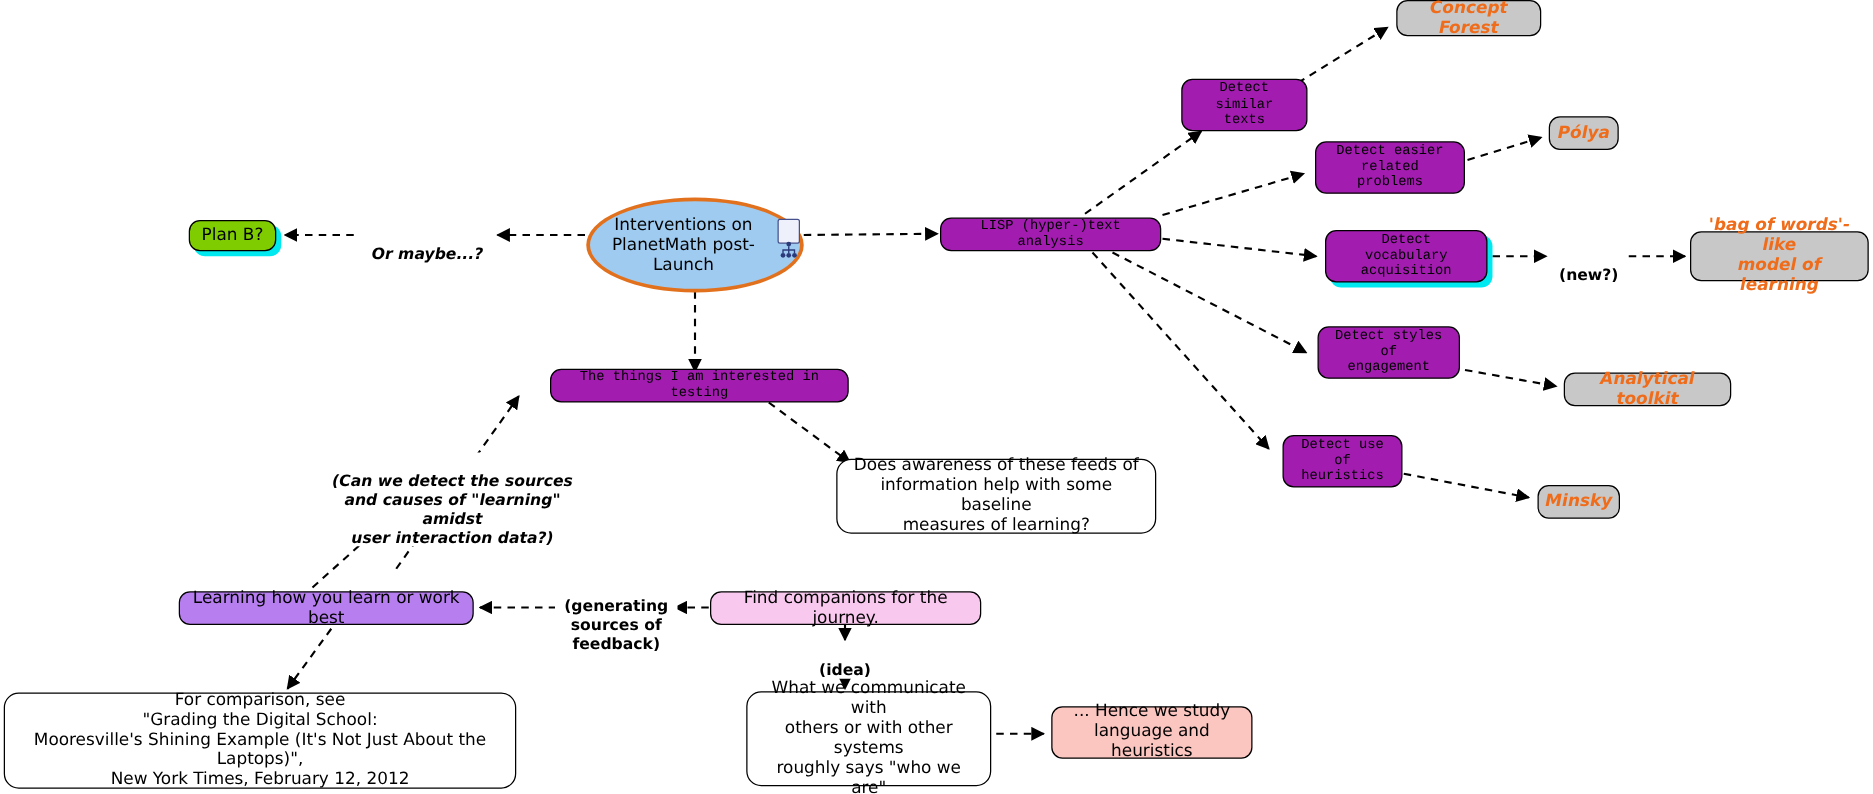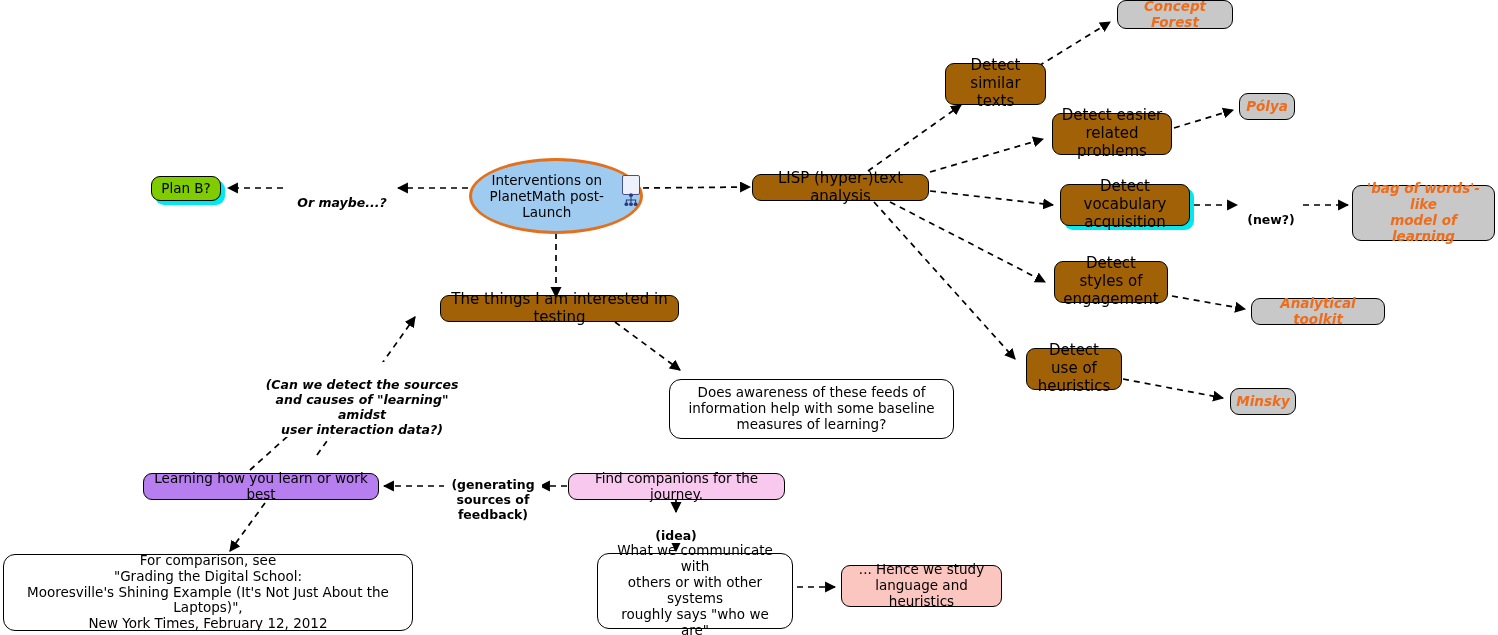--- a/index.html
+++ b/index.html
@@ -31,26 +31,27 @@
     display: flex;
     align-items: center;
     justify-content: center;
     text-align: center;
     line-height: 1.18;
     white-space: pre-line;
     z-index: 5;
   }
   
   .n-std {
-    background: #a16207;
-    border: 1.4px solid #000;
-    border-radius: 9px;
-    font-size: 15px;
+    background: #a21caf;
+    border: 1.4px solid #000;
+    border-radius: 9px;
+    font-size: 11px;
     color: #000;
     padding: 3px 8px;
+    font-family: Liberation Mono, monospace;
   }
   .n-white {
     background: #ffffff;
     border: 1.6px solid #000;
     border-radius: 12px;
     font-size: 13.5px;
     color: #000;
     padding: 3px 8px;
   }
   .n-gray {
@@ -239,38 +240,38 @@
   </div>
 
   <div class="node n-gray" style="left:1117px; top:0px; width:116px; height:29px;">
     <span>Concept Forest</span>
   </div>
 
   <div class="node n-gray" style="left:1239px; top:93px; width:56px; height:27px;">
     <span>Pólya</span>
   </div>
 
-  <div class="node n-gray" style="left:1352px; top:185px; width:143px; height:56px;">
+  <div class="node n-gray" style="left:1352px; top:185px; width:143px; height:40px;">
     <span>'bag of words'-like
 model of learning</span>
   </div>
 
   <div class="node n-gray" style="left:1251px; top:298px; width:134px; height:27px;">
     <span>Analytical toolkit</span>
   </div>
 
   <div class="node n-gray" style="left:1230px; top:388px; width:66px; height:27px;">
     <span>Minsky</span>
   </div>
 
   <div class="node n-std" style="left:440px; top:295px; width:239px; height:27px;">
     <span>The things I am interested in testing</span>
   </div>
 
-  <div class="node n-white" style="left:669px; top:367px; width:285px; height:60px;margin-top:12px;">
+  <div class="node n-white" style="left:669px; top:367px; width:256px; height:60px;">
     <span>Does awareness of these feeds of
 information help with some baseline
 measures of learning?</span>
   </div>
 
   <div class="node n-purple" style="left:143px; top:473px; width:236px; height:27px;">
     <span>Learning how you learn or work best</span>
   </div>
 
   <div class="node n-pink" style="left:568px; top:473px; width:217px; height:27px;">

